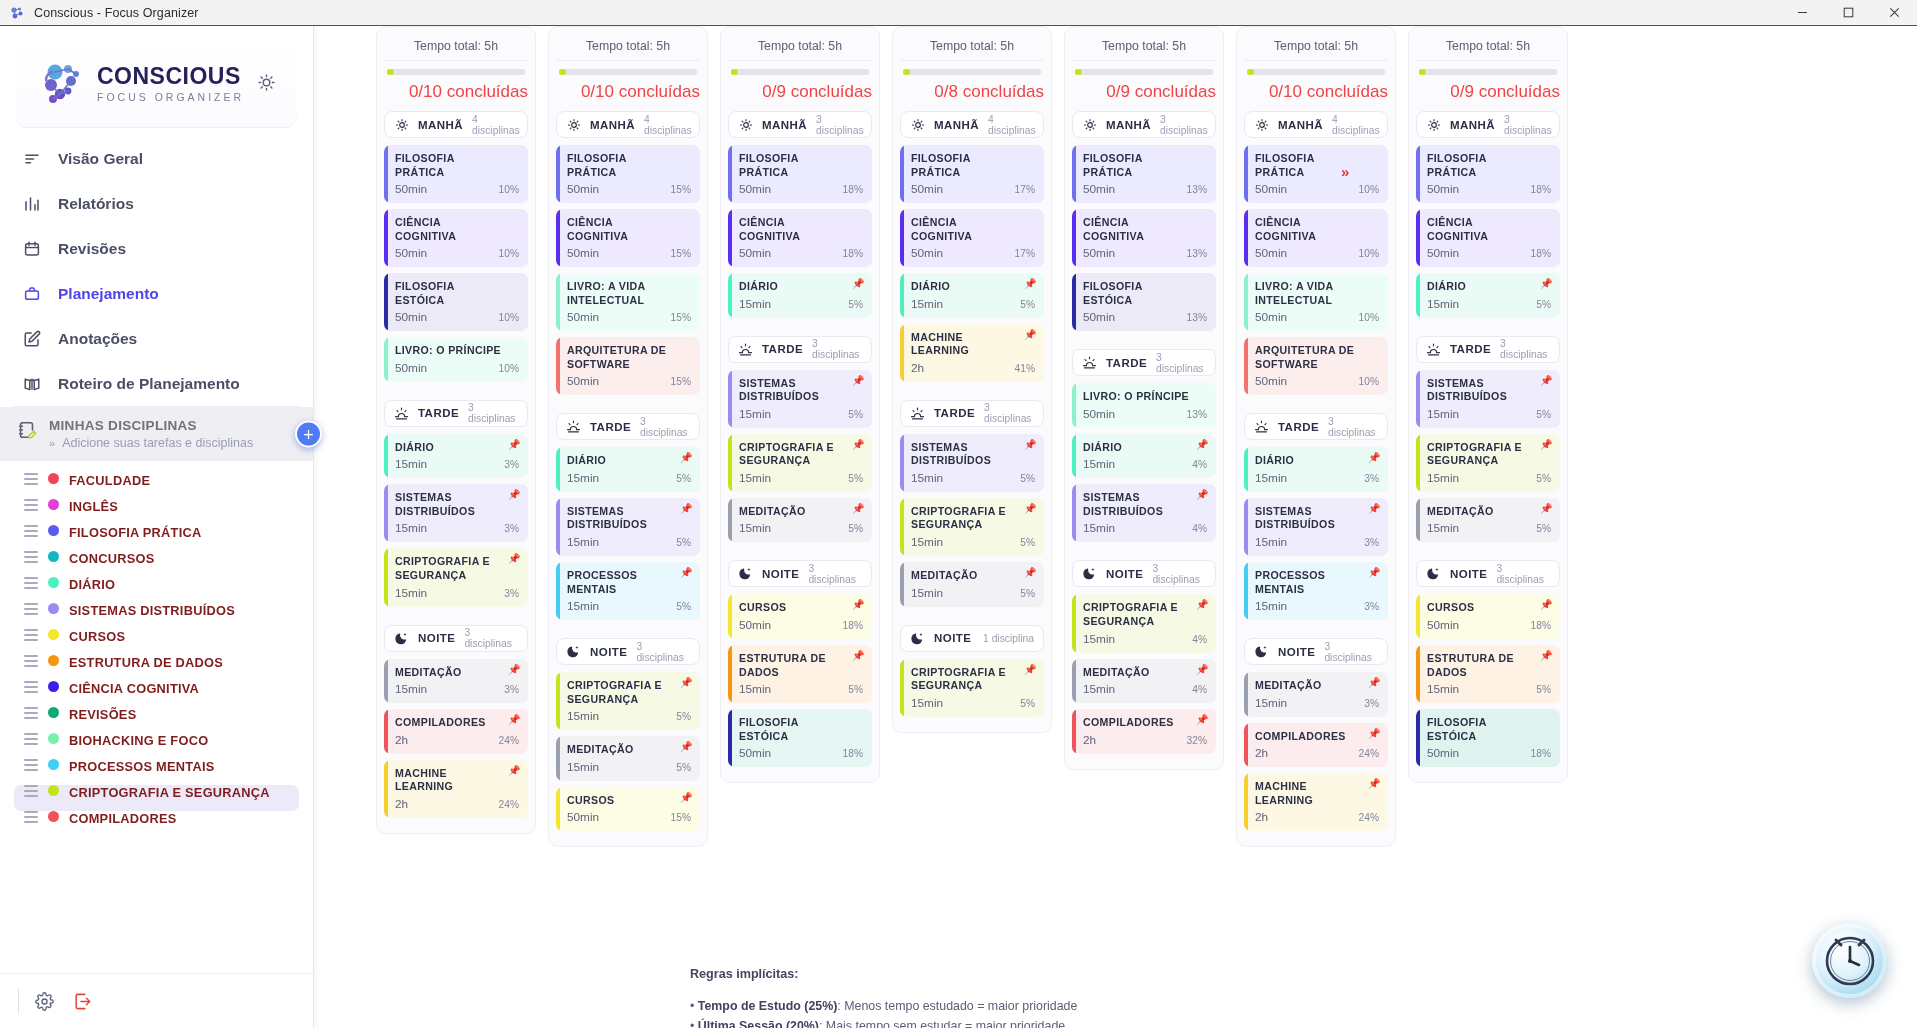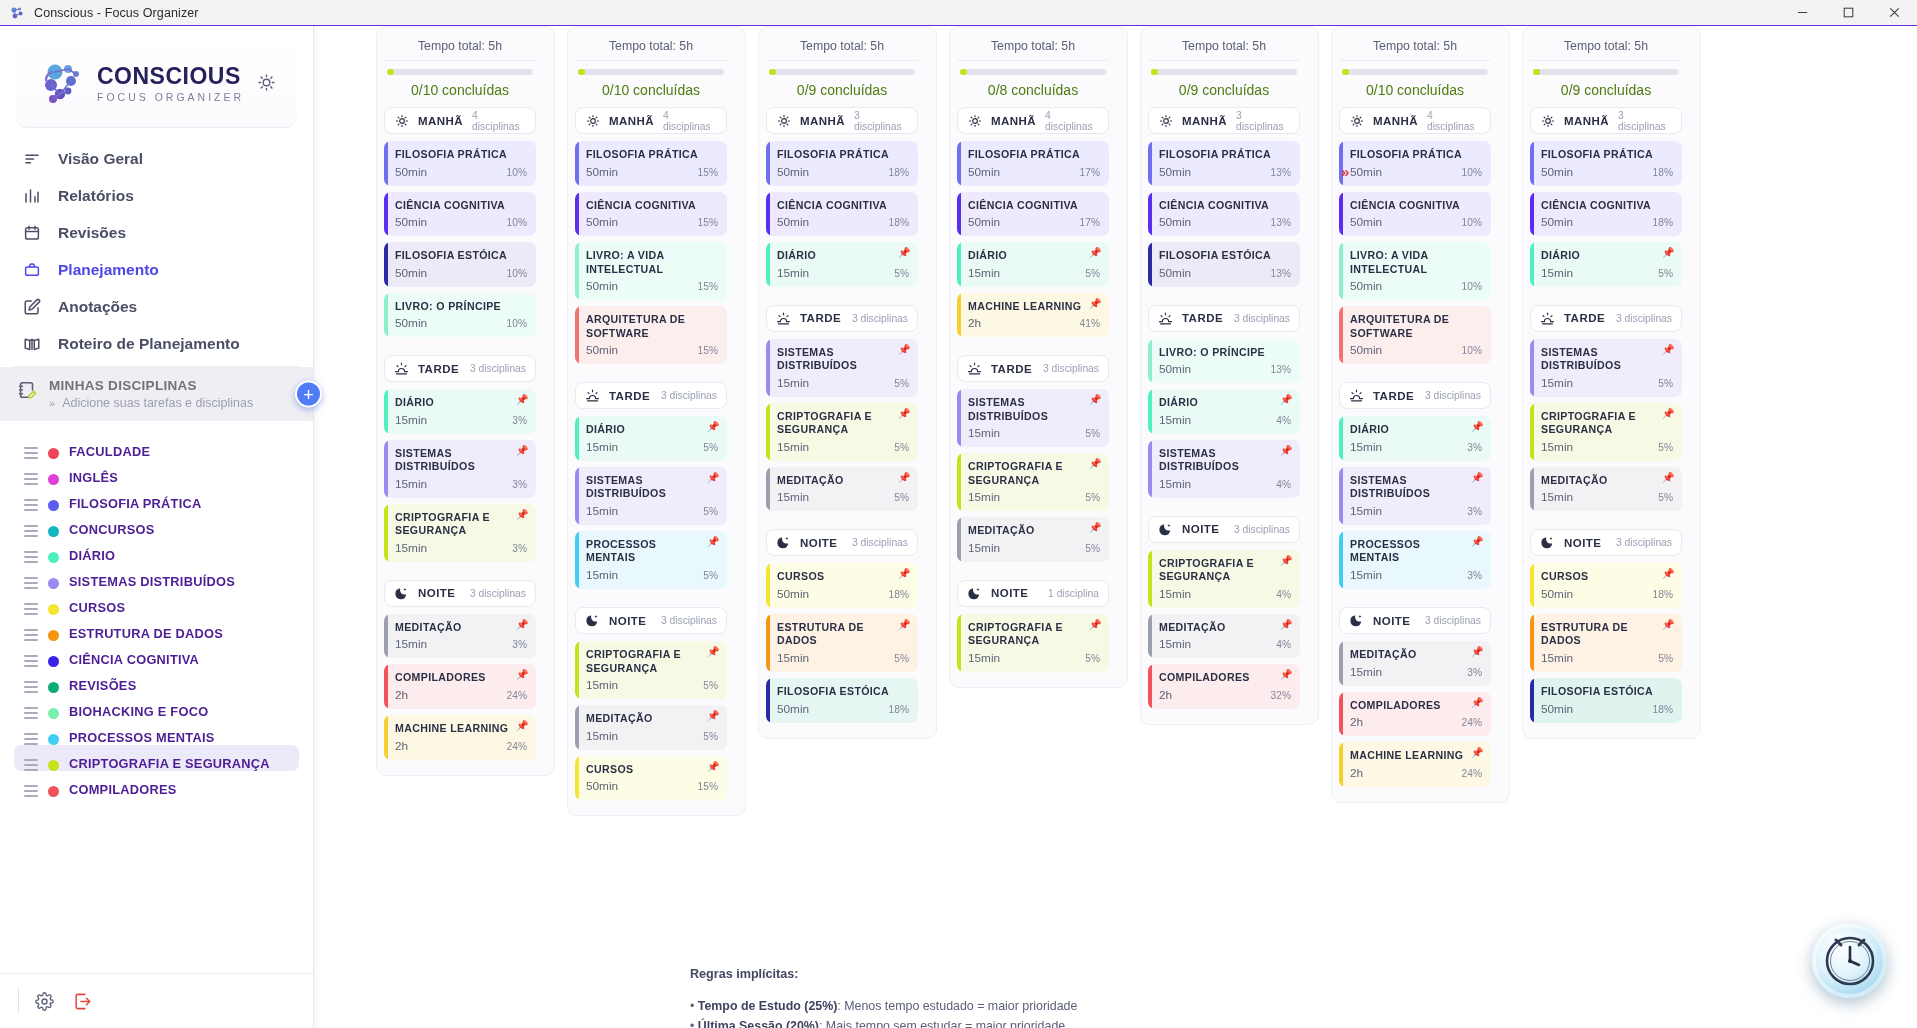--- a/index.html
+++ b/index.html
@@ -63,21 +63,21 @@
     color:#5b5f7a; cursor:pointer;
   }
 
   #nav { padding:14px 0 6px 0; border-bottom:1px solid #ededf4; margin:0 14px; }
   .nav-item {
     display:flex; align-items:center; gap:17px;
     height:33px; padding:0 8px; margin-bottom:0;
     border-radius:8px; cursor:pointer;
     color:#4a4f66; font-size:15.5px; font-weight:600;
   }
-  .nav-item + .nav-item { margin-top:4px; }
+  .nav-item + .nav-item { margin-top:12px; }
   .nav-item.active { color:#4f46e5; }
   .nav-item .ni-icon { width:19px; height:19px; flex:none; display:flex; align-items:center; justify-content:center; }
 
   #disc-header {
     background:#eeeef3;
     padding:11px 16px 11px 16px;
     display:flex; align-items:flex-start; gap:11px;
     position:relative;
   }
   #disc-header .dh-icon { width:22px; height:22px; flex:none; margin-top:1px; color:#5b6076;}
@@ -89,24 +89,24 @@
     width:27px; height:27px; border-radius:50%;
     background:#4f7bf7; color:#fff;
     display:flex; align-items:center; justify-content:center;
     font-size:18px; line-height:1; cursor:pointer;
     box-shadow:0 2px 6px rgba(60,90,220,.45);
     border:2px solid #fff;
   }
 
   #disc-list { flex:1; overflow:hidden; padding:12px 14px 0 14px; }
   .disc-item {
-    display:flex; align-items:flex-end; gap:10px;
+    display:flex; align-items:flex-start; gap:10px;
     height:26px; padding:0 10px; border-radius:7px;
     cursor:pointer; font-size:12.8px; font-weight:700; letter-spacing:.25px;
-    color:#4c1d95;
+    color:#7f1d1d;
   }
   .disc-item.selected { background:#eceaf9; }
   .drag-handle { width:14px; height:12px; flex:none; display:flex; flex-direction:column; justify-content:space-between; }
   .drag-handle span { display:block; height:1.6px; background:#a7abbd; border-radius:1px; }
   .dot { width:11px; height:11px; border-radius:50%; flex:none; }
 
   #sidebar-footer {
     border-top:1px solid #ededf4;
     padding:14px 18px 14px 18px;
     display:flex; align-items:center; gap:12px;
@@ -121,41 +121,41 @@
     width:1603px; height:1002px;
     background:#ffffff;
     overflow:hidden;
   }
   #columns {
     position:absolute; left:62px; top:0;
     display:flex; gap:12px;
     align-items:flex-start;
   }
   .day-col {
-    width:179px;
+    width:160px;
     background:#fbfbfd;
     border:1px solid #eeeef4;
     border-radius:10px;
-    padding:8px 18px 9px 7px;
+    padding:8px 7px 9px 7px;
     position:relative;
   }
   .col-total {
     text-align:center; font-size:12.3px; color:#5b6076; font-weight:400;
     padding:4px 0 7px 0; border-bottom:1px solid #ededf3;
   }
   .progress-wrap { padding:8px 3px 0 3px; }
   .progress-track {
     height:6px; border-radius:4px; background:#e2e2ea; position:relative;
   }
   .progress-dot {
     position:absolute; left:0; top:0; width:7px; height:6px;
     border-radius:4px; background:#c6e21a;
   }
   .col-done {
-    text-align:center; font-size:14px; color:#4d7c0f; padding:7px 0 9px 0;
+    text-align:right; font-size:17px; color:#ef4444; padding:7px 0 9px 0;
   }
   .period-chip {
     display:flex; align-items:center; gap:9px;
     background:#ffffff; border:1px solid #e9e9f1; border-radius:8px;
     height:27px; padding:0 9px; margin-bottom:7px;
   }
   .period-chip .pc-icon { width:15px; height:15px; flex:none; display:flex; align-items:center; justify-content:center; }
   .period-chip .pc-label { font-size:11.5px; font-weight:700; letter-spacing:.45px; color:#2b2f45; }
   .period-chip .pc-count { margin-left:auto; font-size:10.3px; color:#9ca0b4; }
 

